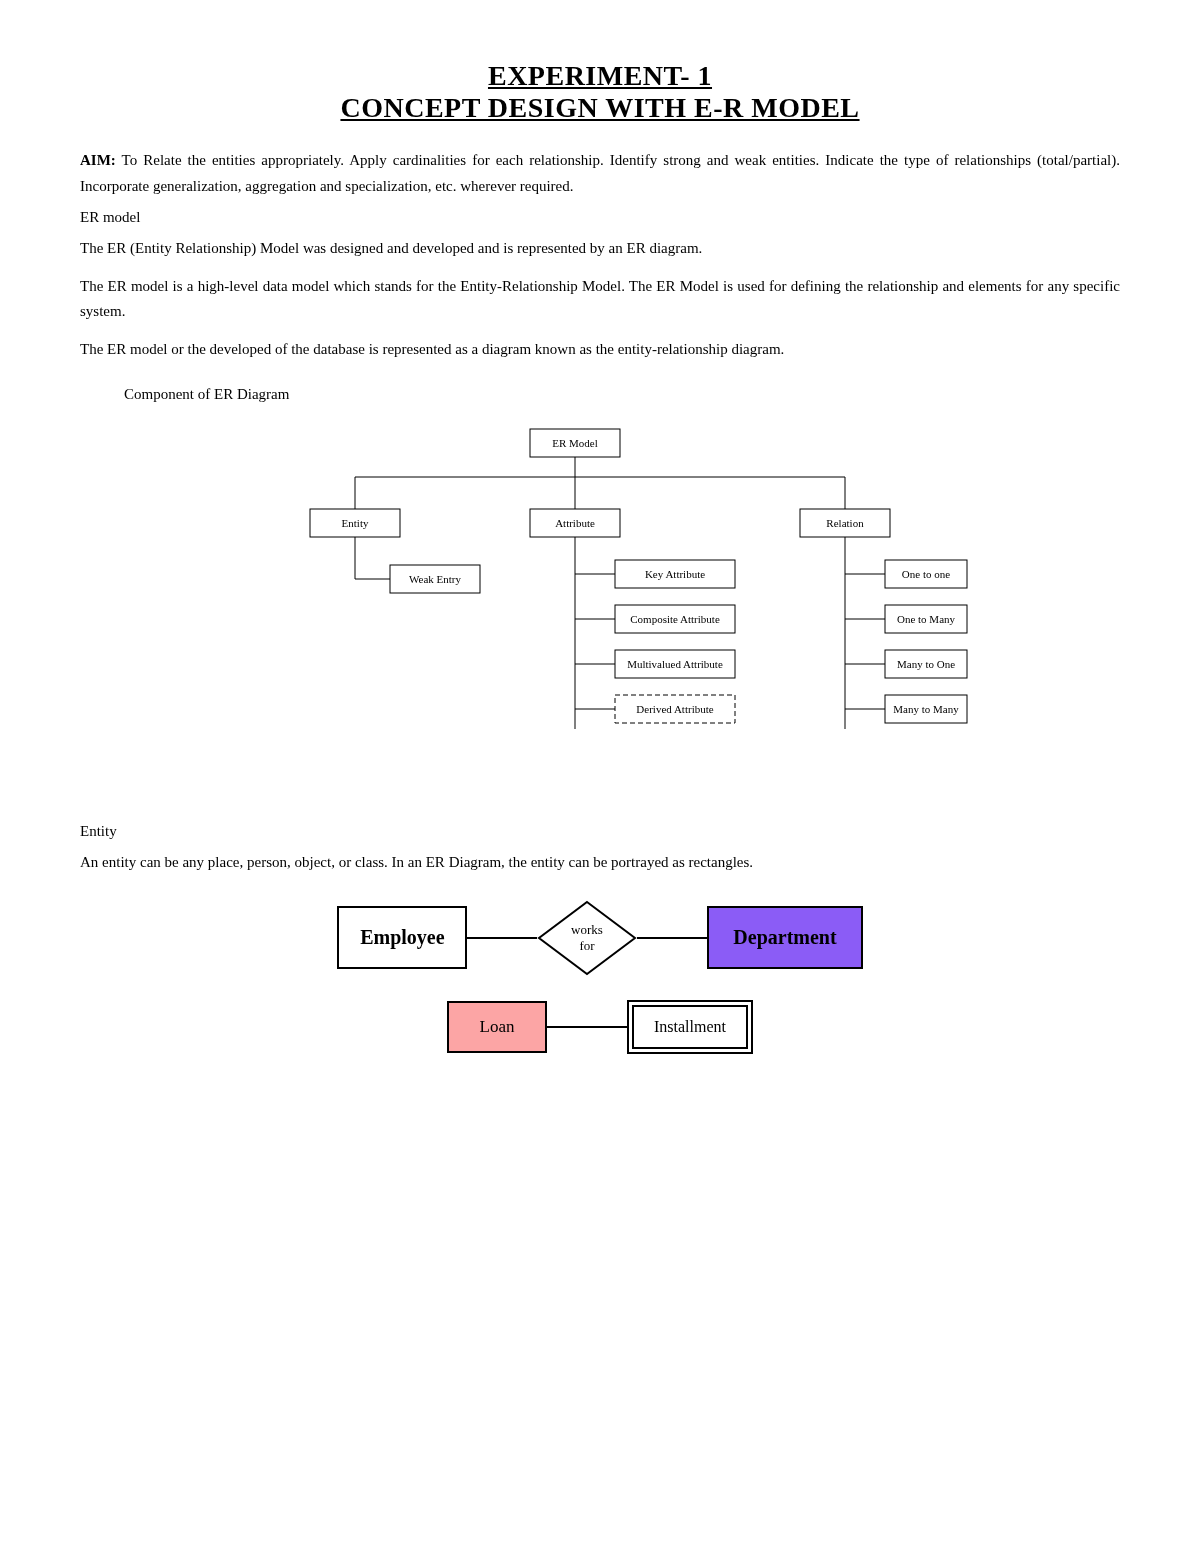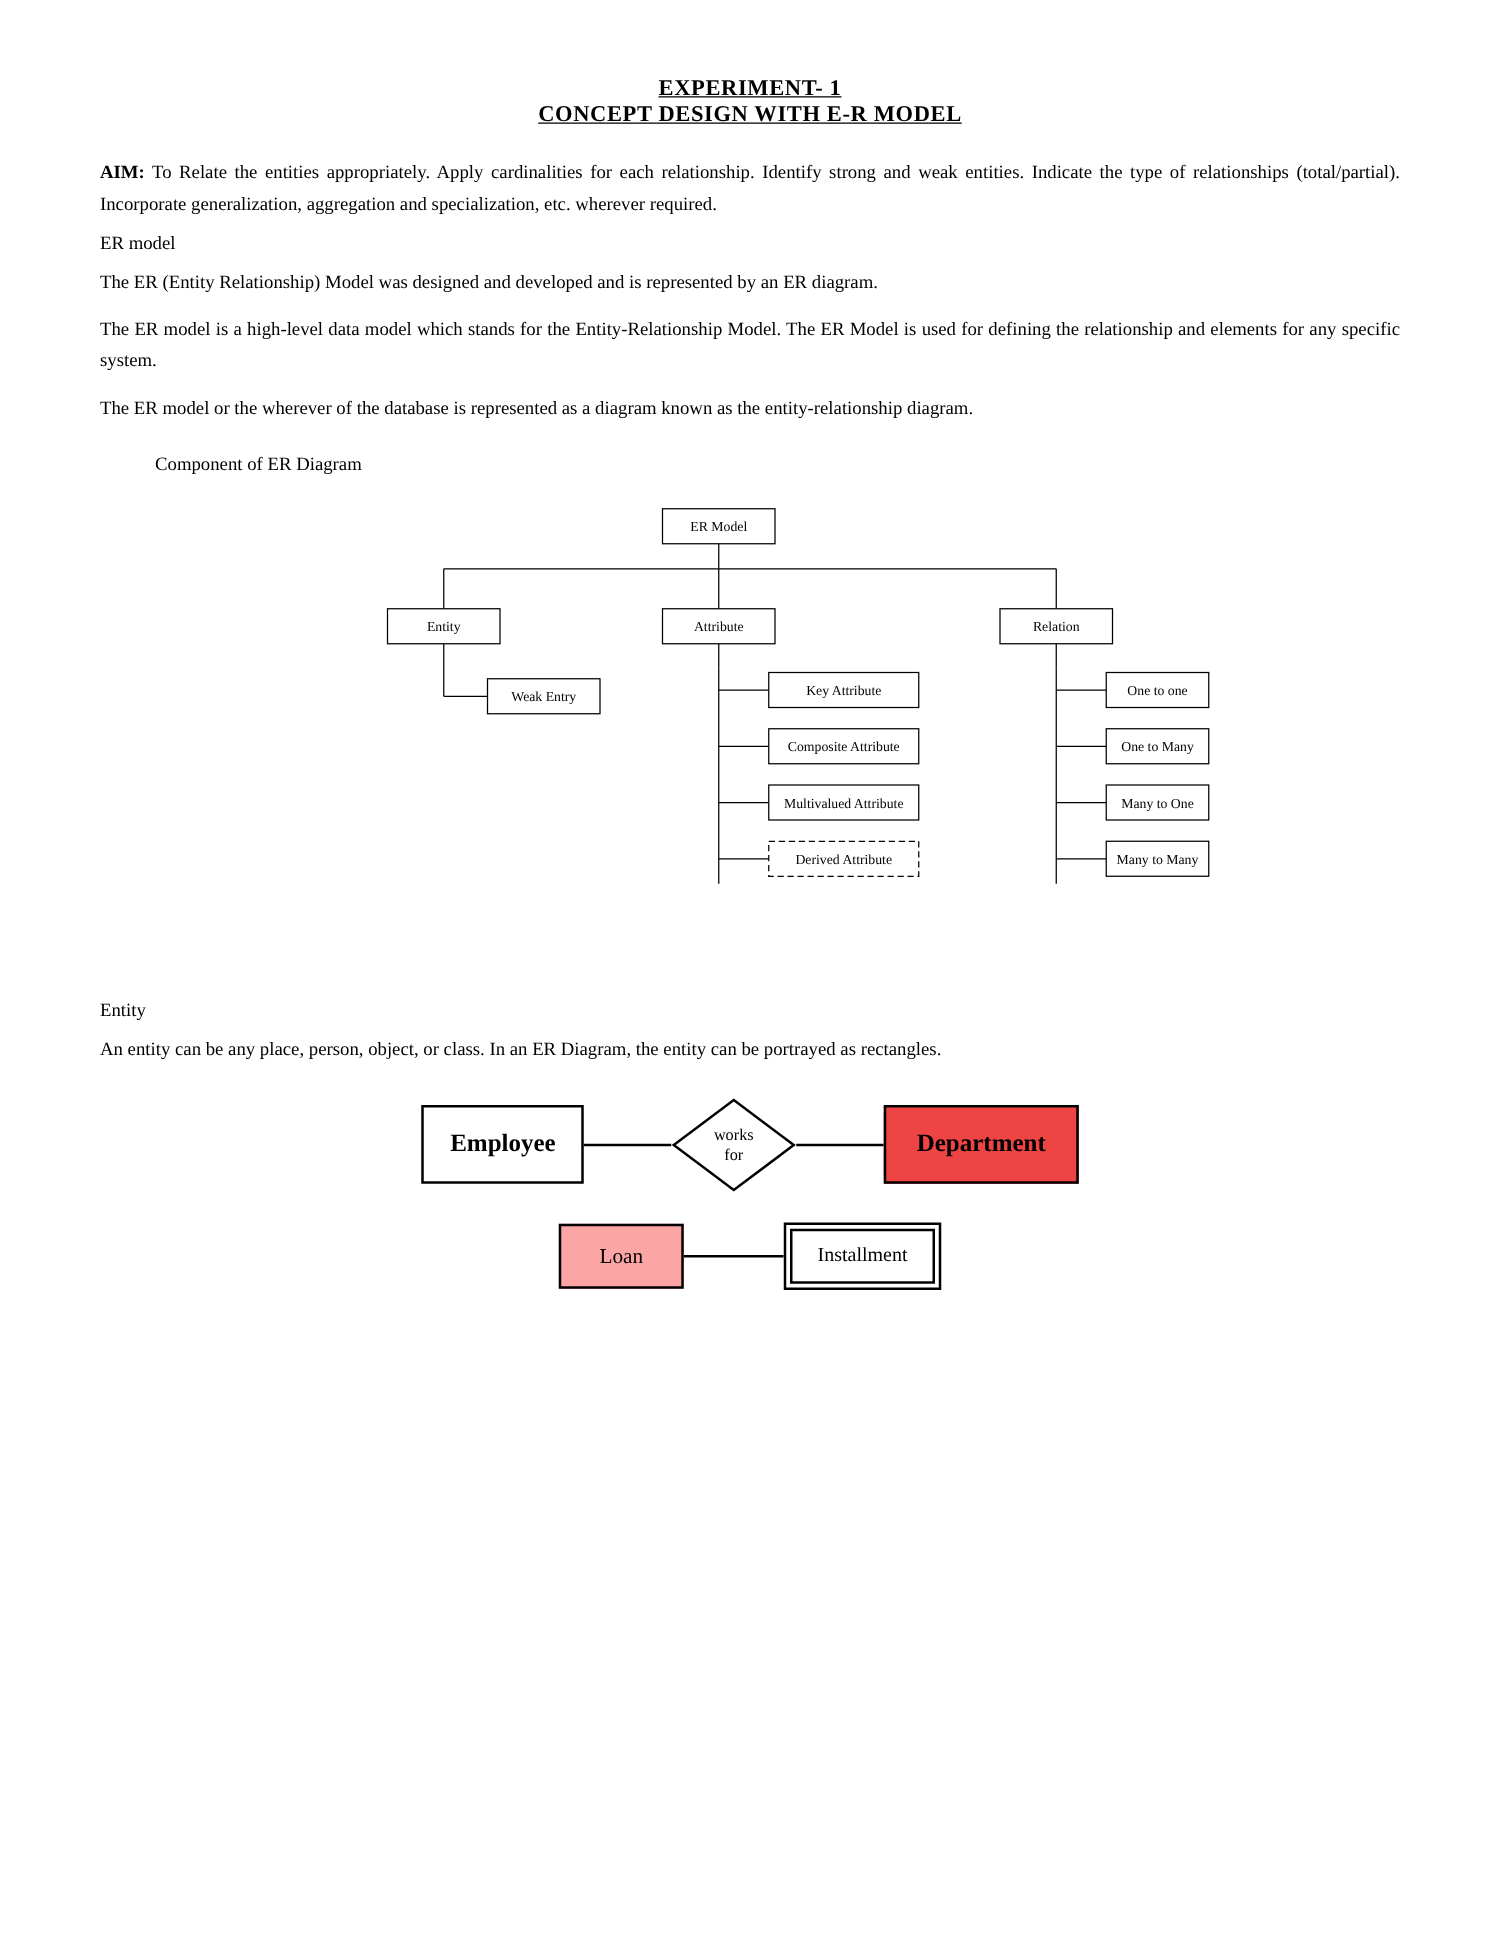--- a/index.html
+++ b/index.html
@@ -10,21 +10,21 @@
       color: #000;
       width: 1200px;
       min-height: 1553px;
       padding: 60px 80px;
     }
     .title-section {
       text-align: center;
       margin-bottom: 24px;
     }
     .title-section h1 {
-      font-size: 18px;
+      font-size: 28px;
       font-weight: bold;
       text-decoration: underline;
       letter-spacing: 0.5px;
     }
     .aim-section {
       text-align: justify;
       margin-bottom: 8px;
       line-height: 1.7;
     }
     .section-heading {
@@ -74,21 +74,21 @@
 </div>
 
 <div class="aim-section">
   <span style="font-weight:bold;">AIM:</span><span> To Relate the entities appropriately. Apply cardinalities for each relationship. Identify strong and weak entities. Indicate the type of relationships (total/partial). Incorporate generalization, aggregation and specialization, etc. wherever required.</span>
 </div>
 
 <div class="section-heading">ER model</div>
 
 <div class="paragraph">The ER (Entity Relationship) Model was designed and developed and is represented by an ER diagram.</div>
 <div class="paragraph">The ER model is a high-level data model which stands for the Entity-Relationship Model. The ER Model is used for defining the relationship and elements for any specific system.</div>
-<div class="paragraph">The ER model or the wherever of the database is represented as a diagram known as the entity-relationship diagram.</div>
+<div class="paragraph">The ER model or the developed of the database is represented as a diagram known as the entity-relationship diagram.</div>
 
 <div class="component-heading">Component of ER Diagram</div>
 
 <div class="er-diagram-svg-wrap">
   <svg viewBox="0 0 750 380" xmlns="http://www.w3.org/2000/svg" font-family="Times New Roman, serif" font-size="11">
 
     <rect x="305" y="10" width="90" height="28" fill="white" stroke="black" stroke-width="1"></rect>
     <text x="350" y="28" text-anchor="middle">ER Model</text>
 
     <line x1="350" y1="38" x2="350" y2="58" stroke="black" stroke-width="1"></line>
@@ -173,21 +173,21 @@
     <div style="position:relative; width:100px; height:76px; flex-shrink:0;">
       <svg viewBox="0 0 100 76" width="100" height="76" xmlns="http://www.w3.org/2000/svg">
         <polygon points="50,2 98,38 50,74 2,38" fill="white" stroke="black" stroke-width="2"></polygon>
         <text x="50" y="34" text-anchor="middle" font-family="Times New Roman, serif" font-size="13">works</text>
         <text x="50" y="50" text-anchor="middle" font-family="Times New Roman, serif" font-size="13">for</text>
       </svg>
     </div>
 
     <div style="height:2px; background:#000; width:70px; flex-shrink:0;"></div>
 
-    <div style="border:2px solid #000; padding:18px 24px; font-size:20px; font-weight:bold; min-width:130px; text-align:center; background:#ef4444;">
+    <div style="border:2px solid #000; padding:18px 24px; font-size:20px; font-weight:bold; min-width:130px; text-align:center; background:#8b5cf6;">
       <span>Department</span>
     </div>
   </div>
 
 
   <div style="display:flex; align-items:center; justify-content:center; margin: 20px auto; width:500px;">
 
     <div style="border:2px solid #000; padding:14px 28px; font-size:17px; min-width:100px; text-align:center; background:#fca5a5;">
       <span>Loan</span>
     </div>

